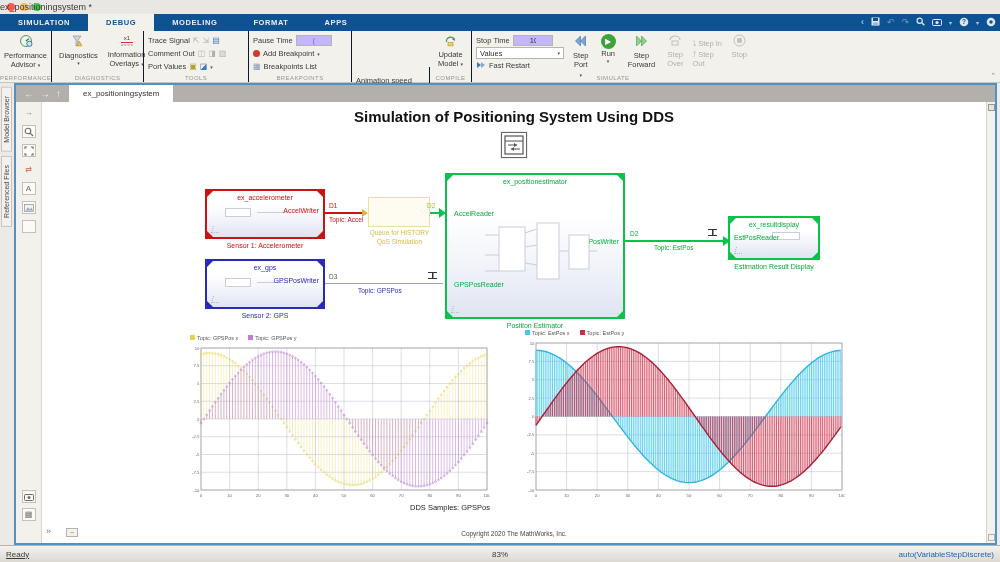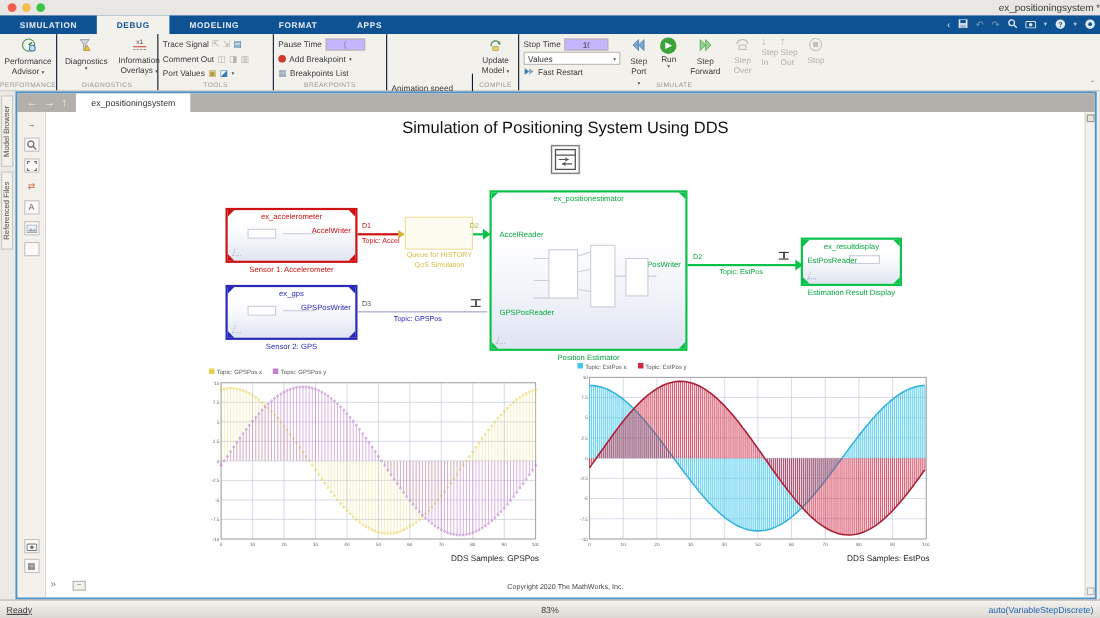--- a/index.html
+++ b/index.html
@@ -6,21 +6,21 @@
   html,body { width:1000px; height:562px; overflow:hidden;
     font-family:"Liberation Sans", sans-serif; background:#ececea; }
   .app { position:relative; width:1000px; height:562px; background:#ececea; }
 
   
   .titlebar { position:absolute; left:0; top:0; right:0; height:14px;
     background:#e9e7e3; display:flex; align-items:center; }
   .lights { display:flex; gap:5px; margin-left:7px; }
   .light { width:8px; height:8px; border-radius:50%; }
   .light.r { background:#f45c51; } .light.y { background:#f5bd4f; } .light.g { background:#3bc64a; }
-  .win-title { position:absolute; left:0; right:0; text-align:right; font-size:9px; color:#3a3a3a; }
+  .win-title { position:absolute; left:0; right:0; text-align:left; font-size:9px; color:#3a3a3a; }
 
   
   .tabstrip { position:absolute; left:0; top:14px; right:0; height:17px; background:#0e5293; display:flex; }
   .tsp-tab { padding:0 18px; display:flex; align-items:center; font-size:7.5px; font-weight:bold;
     letter-spacing:.6px; color:#e8eef7; cursor:default; }
   .tsp-tab.active { background:#f3f1ec; color:#0e5293; }
   .qat { position:absolute; right:4px; top:0; height:17px; display:flex; align-items:center; gap:7px; color:#dfe7f2; }
   .qat span { font-size:9px; line-height:1; }
   .qat .dim { opacity:.45; }
   .qat .car { font-size:6px; opacity:.8; }
@@ -37,21 +37,21 @@
   .caret { font-size:5px; color:#555; }
   .rowline { display:flex; align-items:center; gap:3px; font-size:7.5px; color:#3a3a3a; height:13px; white-space:nowrap; }
   .minic { font-size:8px; color:#8a8a8a; }
   .ribbon input { font-size:7.5px; height:11px; border:1px solid #b9b5ad; background:#c4b5fd; padding:0 16px; color:#333; }
   .dd { border:1px solid #b9b5ad; background:#fff; font-size:7.5px; height:12px;
     display:flex; align-items:center; justify-content:space-between; padding:0 3px; color:#333; }
   .playrun { width:15px; height:15px; border-radius:50%; background:#3fa33c; color:#fff;
     display:flex; align-items:center; justify-content:center; font-size:8px; }
   .dis { color:#b3b0aa !important; }
   .dis .ic { color:#c2bfb9 !important; }
-  .stack2 { display:flex; flex-direction:row; justify-content:center; gap:2px; font-size:7.5px; color:#b3b0aa; }
+  .stack2 { display:flex; flex-direction:column; justify-content:center; gap:2px; font-size:7.5px; color:#b3b0aa; }
   .redDot { width:7px; height:7px; border-radius:50%; background:#d23a2e; display:inline-block; }
   .gridic { font-size:8px; color:#7b96ad; }
   .collapse-ribbon { position:absolute; right:4px; bottom:2px; font-size:7px; color:#8b877f; }
 
   
   .sidestrip { position:absolute; left:0; top:83px; width:14px; bottom:17px; background:#eceae5; }
   .vtab { writing-mode:vertical-rl; transform:rotate(180deg); font-size:7px; color:#4a4a4a;
     background:#f3f1ec; border:1px solid #c9c5bd; padding:8px 1px; margin:4px 1px; text-align:center; }
 
   
@@ -67,21 +67,21 @@
     font-size:8px; display:flex; align-items:center; justify-content:center; }
   .railic.noborder { border:none; background:none; }
   .rail-bottom { position:absolute; bottom:22px; display:flex; flex-direction:column; gap:5px; align-items:center; }
   .canvas { flex:1; position:relative; background:#fff; overflow:hidden; }
   .rightrail { width:9px; background:#f3f1ec; border-left:1px solid #d8d4cc; flex:none; position:relative; }
   .rr-ic { position:absolute; top:2px; left:1px; width:7px; height:7px; border:1px solid #9a968e; background:#e6e3dd; }
   .rr-ic2 { position:absolute; bottom:2px; left:1px; width:7px; height:7px; border:1px solid #b5b2ac; }
 
   
   .cv-title { position:absolute; left:0; right:0; top:6px; text-align:center;
-    font-size:15px; font-weight:normal; color:#111; }
+    font-size:15px; font-weight:bold; color:#111; }
   .seq-icon { position:absolute; left:50%; top:30px; margin-left:-13px; width:26px; height:26px;
     border:1px solid #666; background:#fdfdfd; box-shadow:0 0 0 1px #eee; }
 
   .blk { position:absolute; border:2px solid; background:linear-gradient(180deg,#ffffff 30%,#eef1f8 70%,#dfe4f1 100%); }
   .blk .bname { position:absolute; top:3px; left:0; right:0; text-align:center; font-size:7px; }
   .blk .bport-r { position:absolute; right:4px; font-size:7px; }
   .blk .bport-l { position:absolute; left:7px; font-size:7px; }
   .blk-label { position:absolute; text-align:center; font-size:7px; }
   .corner { position:absolute; width:0; height:0; border-style:solid; }
   .red   { border-color:#cc1111; color:#cc1111; }
@@ -1362,21 +1362,20 @@
               <line x1="306.8" y1="78.5" x2="306.8" y2="104.2"></line>
               <line x1="308.6" y1="78.5" x2="308.6" y2="101.7"></line>
               <line x1="310.4" y1="78.5" x2="310.4" y2="99.2"></line>
               <line x1="312.3" y1="78.5" x2="312.3" y2="96.7"></line>
               <line x1="314.1" y1="78.5" x2="314.1" y2="94.2"></line>
               <line x1="315.9" y1="78.5" x2="315.9" y2="91.6"></line>
               <line x1="317.8" y1="78.5" x2="317.8" y2="89.0"></line>
             </g>
             <path d="M13.0,87.3L14.8,84.6L16.7,82.0L18.5,79.4L20.3,76.7L22.2,74.1L24.0,71.5L25.9,68.9L27.7,66.3L29.5,63.7L31.4,61.1L33.2,58.6L35.0,56.1L36.9,53.6L38.7,51.2L40.5,48.8L42.4,46.4L44.2,44.1L46.0,41.8L47.9,39.6L49.7,37.5L51.6,35.4L53.4,33.3L55.2,31.3L57.1,29.4L58.9,27.6L60.7,25.8L62.6,24.1L64.4,22.5L66.2,21.0L68.1,19.5L69.9,18.2L71.8,16.9L73.6,15.7L75.4,14.6L77.3,13.6L79.1,12.7L80.9,11.8L82.8,11.1L84.6,10.5L86.4,9.9L88.3,9.5L90.1,9.1L91.9,8.9L93.8,8.7L95.6,8.7L97.5,8.7L99.3,8.9L101.1,9.1L103.0,9.5L104.8,9.9L106.6,10.5L108.5,11.1L110.3,11.8L112.1,12.7L114.0,13.6L115.8,14.6L117.7,15.7L119.5,16.9L121.3,18.2L123.2,19.5L125.0,21.0L126.8,22.5L128.7,24.1L130.5,25.8L132.3,27.6L134.2,29.4L136.0,31.3L137.8,33.3L139.7,35.4L141.5,37.5L143.4,39.6L145.2,41.8L147.0,44.1L148.9,46.4L150.7,48.8L152.5,51.2L154.4,53.6L156.2,56.1L158.0,58.6L159.9,61.1L161.7,63.7L163.6,66.3L165.4,68.9L167.2,71.5L169.1,74.1L170.9,76.7L172.7,79.4L174.6,82.0L176.4,84.6L178.2,87.3L180.1,89.9L181.9,92.4L183.7,95.0L185.6,97.6L187.4,100.1L189.3,102.6L191.1,105.0L192.9,107.4L194.8,109.8L196.6,112.1L198.4,114.4L200.3,116.7L202.1,118.8L203.9,120.9L205.8,123.0L207.6,125.0L209.5,126.9L211.3,128.8L213.1,130.6L215.0,132.3L216.8,133.9L218.6,135.5L220.5,137.0L222.3,138.4L224.1,139.7L226.0,140.9L227.8,142.0L229.6,143.1L231.5,144.0L233.3,144.9L235.2,145.7L237.0,146.3L238.8,146.9L240.7,147.4L242.5,147.8L244.3,148.1L246.2,148.2L248.0,148.3L249.8,148.3L251.7,148.2L253.5,148.0L255.4,147.7L257.2,147.2L259.0,146.7L260.9,146.1L262.7,145.4L264.5,144.6L266.4,143.7L268.2,142.8L270.0,141.7L271.9,140.5L273.7,139.3L275.5,137.9L277.4,136.5L279.2,135.0L281.1,133.4L282.9,131.7L284.7,130.0L286.6,128.2L288.4,126.3L290.2,124.3L292.1,122.3L293.9,120.2L295.7,118.1L297.6,115.9L299.4,113.7L301.3,111.4L303.1,109.0L304.9,106.6L306.8,104.2L308.6,101.7L310.4,99.2L312.3,96.7L314.1,94.2L315.9,91.6L317.8,89.0" fill="none" stroke="#a81f38" stroke-width="1.4"></path>
           </svg>
-        <div class="chart-title" style="left:481px; top:401px; width:322px;">DDS Samples: EstPos</div>
 
         <div class="copyright" style="top:428px;">Copyright 2020 The MathWorks, Inc.</div>
         <div class="cv-bl" style="left:4px; top:424px;">»</div>
         <div class="minibox" style="left:24px; top:426px;">−</div>
       </div>
 
       <div class="rightrail">
         <div class="rr-ic"></div>
         <div class="rr-ic2"></div>
       </div>

